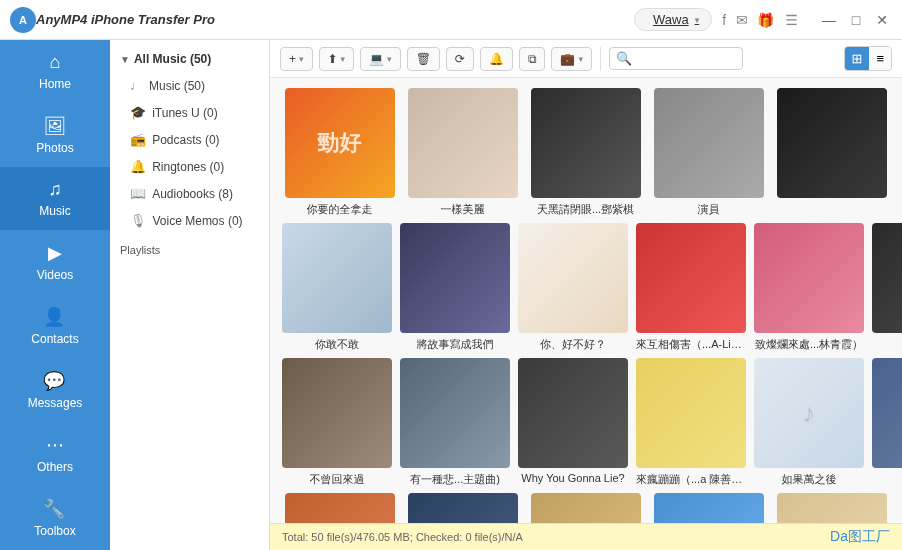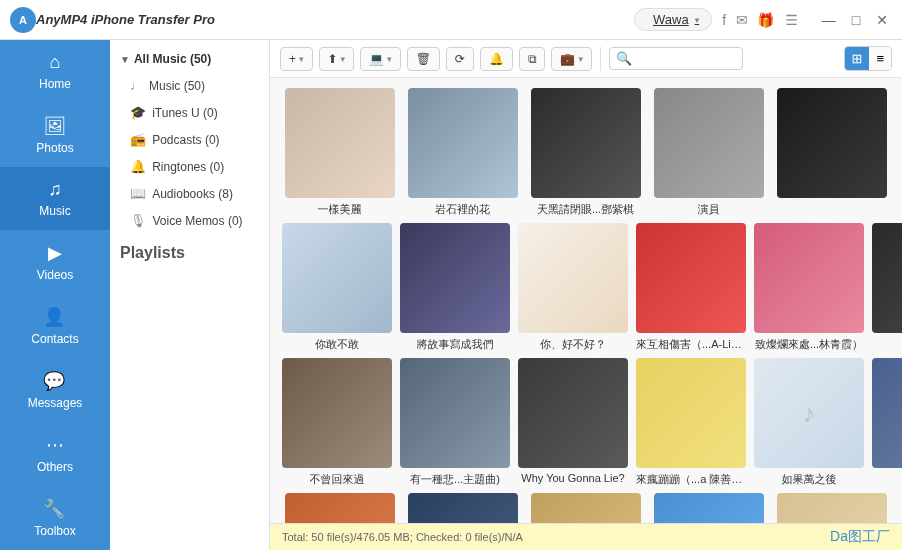--- a/index.html
+++ b/index.html
@@ -47,21 +47,21 @@
       display: flex; align-items: center; gap: 4px; padding: 8px 10px 6px;
       font-size: 12px; font-weight: 600; color: #333; cursor: pointer;
     }
     .left-panel .section-header .arrow { font-size: 10px; color: #666; }
     .left-panel .sub-item {
       display: flex; align-items: center; gap: 6px; padding: 6px 10px 6px 20px;
       font-size: 12px; color: #444; cursor: pointer;
     }
     .left-panel .sub-item .sub-icon { font-size: 13px; color: #888; }
     .left-panel .playlists-header {
-      padding: 10px 10px 6px; font-size: 16px; font-weight: 700; color: #555;
+      padding: 10px 10px 6px; font-size: 11px; font-weight: 400; color: #555;
     }
 
     
     .right-content { flex: 1; display: flex; flex-direction: column; background: #f8f8f8; overflow: hidden; }
 
     
     .toolbar {
       display: flex; align-items: center; gap: 6px; padding: 6px 10px;
       background: #fff; border-bottom: 1px solid #e5e5e5; flex-shrink: 0;
     }
@@ -281,26 +281,28 @@
         <div class="view-btn">
           <span>≡</span>
         </div>
       </div>
     </div>
 
     <div class="music-grid">
 
       <div class="grid-row">
         <div class="music-item">
+          <div class="music-thumb thumb-1">
+            <span class="thumb-text">勁好</span>
+          </div>
+          <span class="music-title">你要的全拿走</span>
+        </div>
+        <div class="music-item">
           <div class="music-thumb thumb-2"></div>
           <span class="music-title">一樣美麗</span>
-        </div>
-        <div class="music-item">
-          <div class="music-thumb thumb-3"></div>
-          <span class="music-title">岩石裡的花</span>
         </div>
         <div class="music-item">
           <div class="music-thumb thumb-4"></div>
           <span class="music-title">天黑請閉眼...鄧紫棋</span>
         </div>
         <div class="music-item">
           <div class="music-thumb thumb-5"></div>
           <span class="music-title">演員</span>
         </div>
         <div class="music-item">

